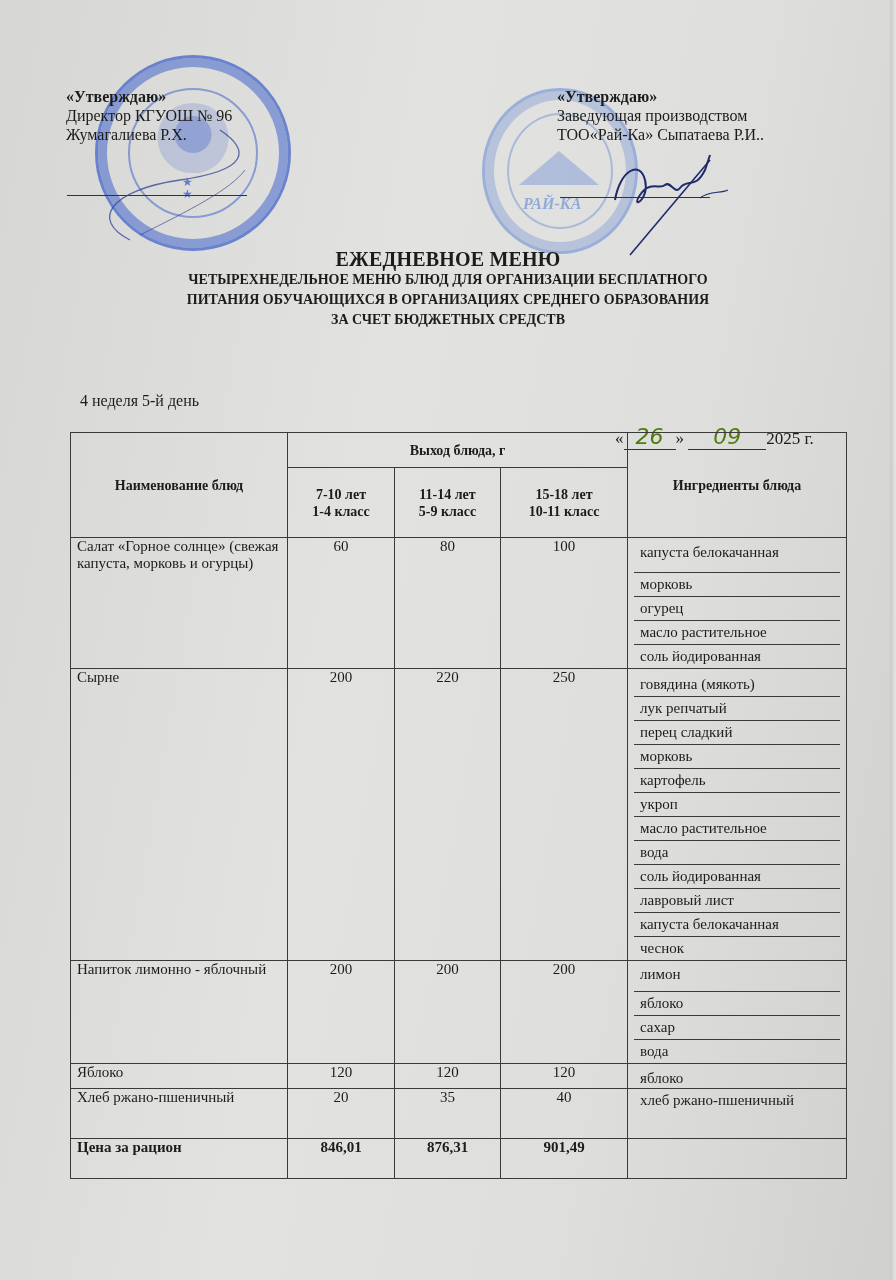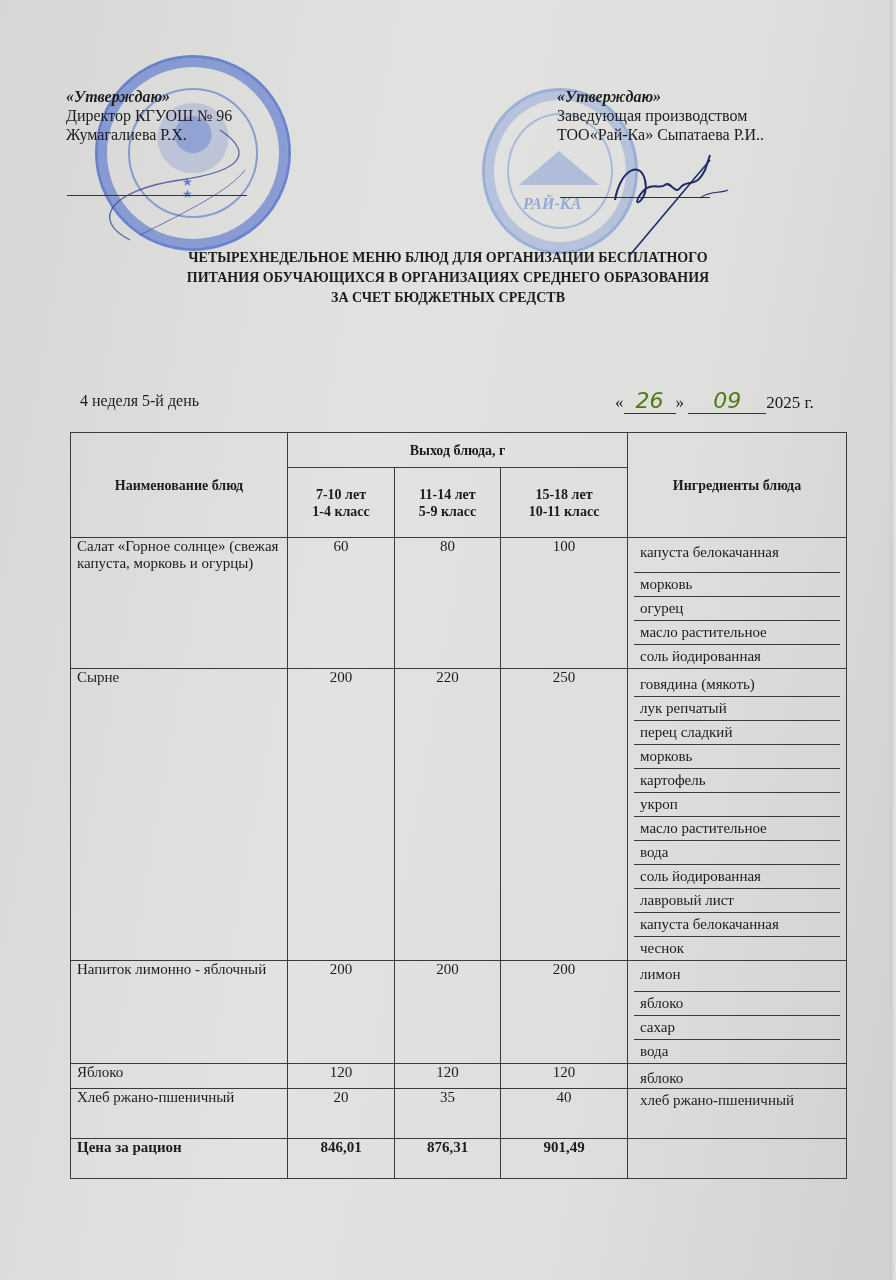--- a/index.html
+++ b/index.html
@@ -48,40 +48,40 @@
     border-left: 40px solid transparent; border-right: 40px solid transparent;
     border-bottom: 34px solid rgba(60,110,210,0.35);
   }
   .stamp-right .brand {
     position: absolute; left: 38px; top: 104px; font-style: italic; font-weight: bold;
     font-size: 16px; color: rgba(60,110,210,0.55); font-family: "Liberation Serif", serif;
   }
   .approve-block { position: absolute; font-size: 16px; line-height: 19px; z-index: 2; }
   .approve-left { left: 66px; top: 87px; }
   .approve-right { left: 557px; top: 87px; }
-  .approve-block .title { font-weight: bold; font-style: italic; }
+  .approve-block .title { font-weight: bold; }
   .sign-line { position: absolute; height: 1px; background: #333; z-index: 2; }
   .sign-line-left { left: 67px; top: 195px; width: 180px; }
   .sign-line-right { left: 560px; top: 197px; width: 150px; }
   .signature { position: absolute; z-index: 3; }
   .signature-left { left: 70px; top: 110px; }
   .signature-right { left: 610px; top: 150px; }
 
   .headings { position: absolute; left: 0; width: 896px; top: 248px; text-align: center; z-index: 2; }
   .headings .h1 { font-size: 20px; font-weight: bold; line-height: 22px; letter-spacing: 0.2px; }
   .headings .h2 { font-size: 14px; font-weight: bold; line-height: 20px; }
 
   .day-label { position: absolute; left: 80px; top: 392px; font-size: 16px; }
   .date-line { position: absolute; left: 615px; top: 388px; font-size: 17px; white-space: nowrap; }
   .date-line .hand {
     display: inline-block; font-family: "DejaVu Sans", sans-serif; font-style: italic;
     color: #4d7c0f; font-size: 22px; border-bottom: 1px solid #333; text-align: center;
   }
   .date-line .hand-day { width: 52px; }
-  .date-line .hand-month { width: 78px; }
+  .date-line .hand-month { width: 78px; margin-top: 36px; }
 
   table.menu {
     position: absolute; left: 70px; top: 432px; width: 776px;
     border-collapse: collapse; table-layout: fixed; font-size: 15px;
   }
   table.menu td, table.menu th {
     border: 1px solid #3a3a3a; padding: 0 6px; vertical-align: top; line-height: 17px;
   }
   table.menu th { font-weight: bold; text-align: center; vertical-align: middle; font-size: 14px; }
   td.num { text-align: center; padding-top: 2px; }
@@ -127,20 +127,21 @@
   <div>ТОО«Рай-Ка» Сыпатаева Р.И..</div>
 </div>
 <div class="sign-line sign-line-right"></div>
 <svg class="signature signature-right" width="130" height="110">
   <path d="M5 50 C 10 20, 30 10, 35 30 C 40 50, 20 60, 30 45 C 40 30, 50 40, 55 35 C 60 30, 65 45, 70 38 C 78 28, 85 40, 95 20 L 100 5" stroke="#1f2b6a" stroke-width="2" fill="none"></path>
   <path d="M100 10 L 20 105" stroke="#1f2b6a" stroke-width="1.6" fill="none"></path>
   <path d="M90 48 C 100 40, 110 44, 118 40" stroke="#1f2b6a" stroke-width="1.2" fill="none"></path>
 </svg>
 
 <div class="headings">
+  <div class="h1">ЕЖЕДНЕВНОЕ МЕНЮ</div>
   <div class="h2">ЧЕТЫРЕХНЕДЕЛЬНОЕ МЕНЮ БЛЮД ДЛЯ ОРГАНИЗАЦИИ БЕСПЛАТНОГО</div>
   <div class="h2">ПИТАНИЯ ОБУЧАЮЩИХСЯ В ОРГАНИЗАЦИЯХ СРЕДНЕГО ОБРАЗОВАНИЯ</div>
   <div class="h2">ЗА СЧЕТ БЮДЖЕТНЫХ СРЕДСТВ</div>
 </div>
 
 <div class="day-label">4 неделя 5-й день</div>
 <div class="date-line">
   <span>«</span><span class="hand hand-day">26</span><span>»</span>
   <span class="hand hand-month">09</span><span>2025 г.</span>
 </div>

